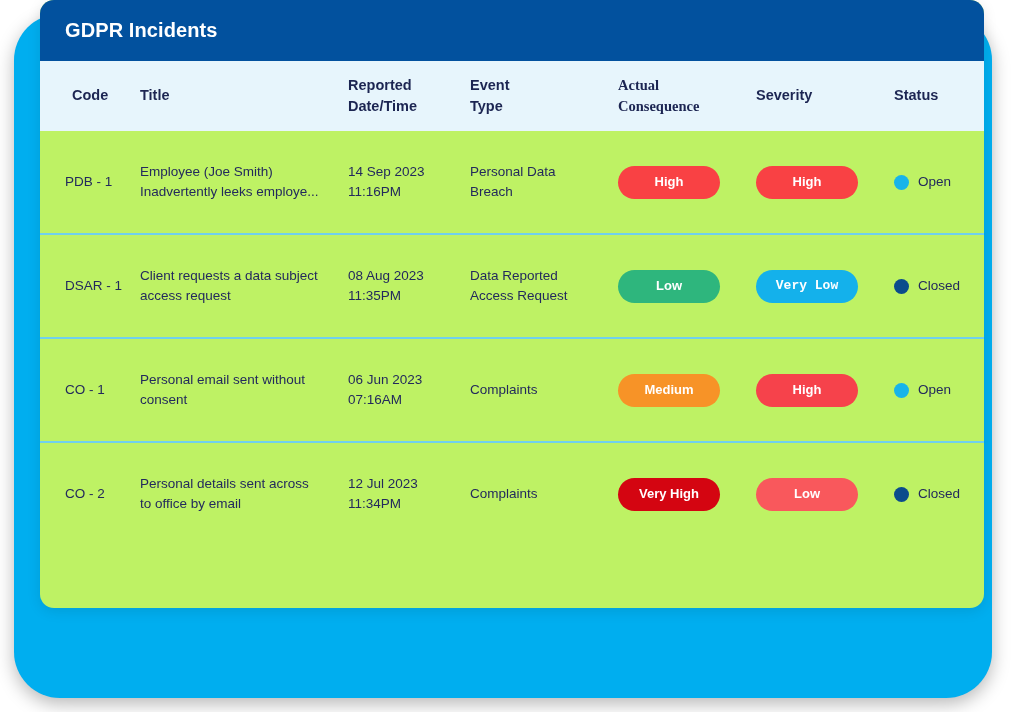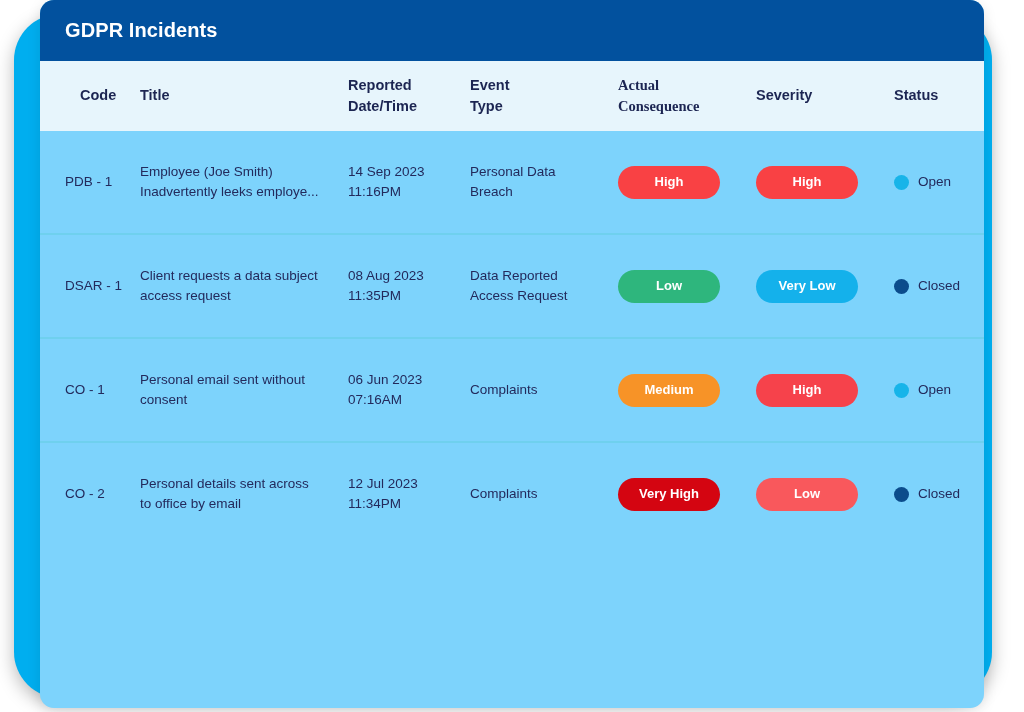--- a/index.html
+++ b/index.html
@@ -26,22 +26,22 @@
     border-radius: 46px;
     box-shadow: 0 6px 18px rgba(0,0,0,0.28);
   }
 
   
   #card {
     position: absolute;
     left: 40px;
     top: 0px;
     width: 944px;
-    height: 708px;
-    background: #7dd3fc;
+    height: 608px;
+    background: #bef264;
     border-radius: 14px 14px 14px 14px;
     overflow: hidden;
     box-shadow: 0 3px 14px rgba(0,0,0,0.10);
   }
 
   
   #title-bar {
     height: 61px;
     background: #02519E;
     display: flex;
@@ -96,21 +96,21 @@
     border-bottom: 2px solid #6FD0EE;
   }
   tbody tr:last-child td { border-bottom: none; }
 
   td.cell-code   { padding-left: 25px; font-size: 13.5px; }
   td.cell-title  { padding-right: 14px; white-space: pre-line; }
   td.cell-date   { white-space: pre-line; }
   td.cell-event  { white-space: pre-line; }
 
   
-  thead th.h-code   { padding-left: 40px; }
+  thead th.h-code   { padding-left: 32px; }
   thead th.h-title  { padding-left: 0px; }
   thead th.h-date   { padding-left: 0px; }
   thead th.h-event  { padding-left: 0px; }
   thead th.h-cons   { padding-left: 0px; font-family: Liberation Serif, serif; }
   thead th.h-sev    { padding-left: 0px; }
   thead th.h-status { padding-left: 0px; }
 
   
   .pill {
     display: inline-flex;
@@ -197,21 +197,21 @@
         </tr>
         <tr>
           <td class="cell-code" style="border-bottom-color: rgb(111, 208, 238);">DSAR - 1</td>
           <td class="cell-title" style="border-bottom-color: rgb(111, 208, 238);">Client requests a data subject
 access request</td>
           <td class="cell-date" style="border-bottom-color: rgb(111, 208, 238);">08 Aug 2023
 11:35PM</td>
           <td class="cell-event" style="border-bottom-color: rgb(111, 208, 238);">Data Reported
 Access Request</td>
           <td style="border-bottom-color: rgb(111, 208, 238);"><span class="pill" style="background: rgb(46, 182, 125);">Low</span></td>
-          <td style="border-bottom-color: rgb(111, 208, 238);"><span class="pill" style="background: rgb(20, 177, 235);">Very Low</span></td>
+          <td style="border-bottom-color: rgb(111, 208, 238); font-family: Liberation Mono, monospace;"><span class="pill" style="background: rgb(20, 177, 235);">Very Low</span></td>
           <td style="border-bottom-color: rgb(111, 208, 238);">
             <div class="status-wrap">
               <span class="status-dot" style="background: rgb(11, 76, 140);"></span>
               <span class="status-label">Closed</span>
             </div>
           </td>
         </tr>
         <tr>
           <td class="cell-code" style="border-bottom-color: rgb(111, 208, 238);">CO - 1</td>
           <td class="cell-title" style="border-bottom-color: rgb(111, 208, 238); margin-top: 32px;">Personal email sent without

